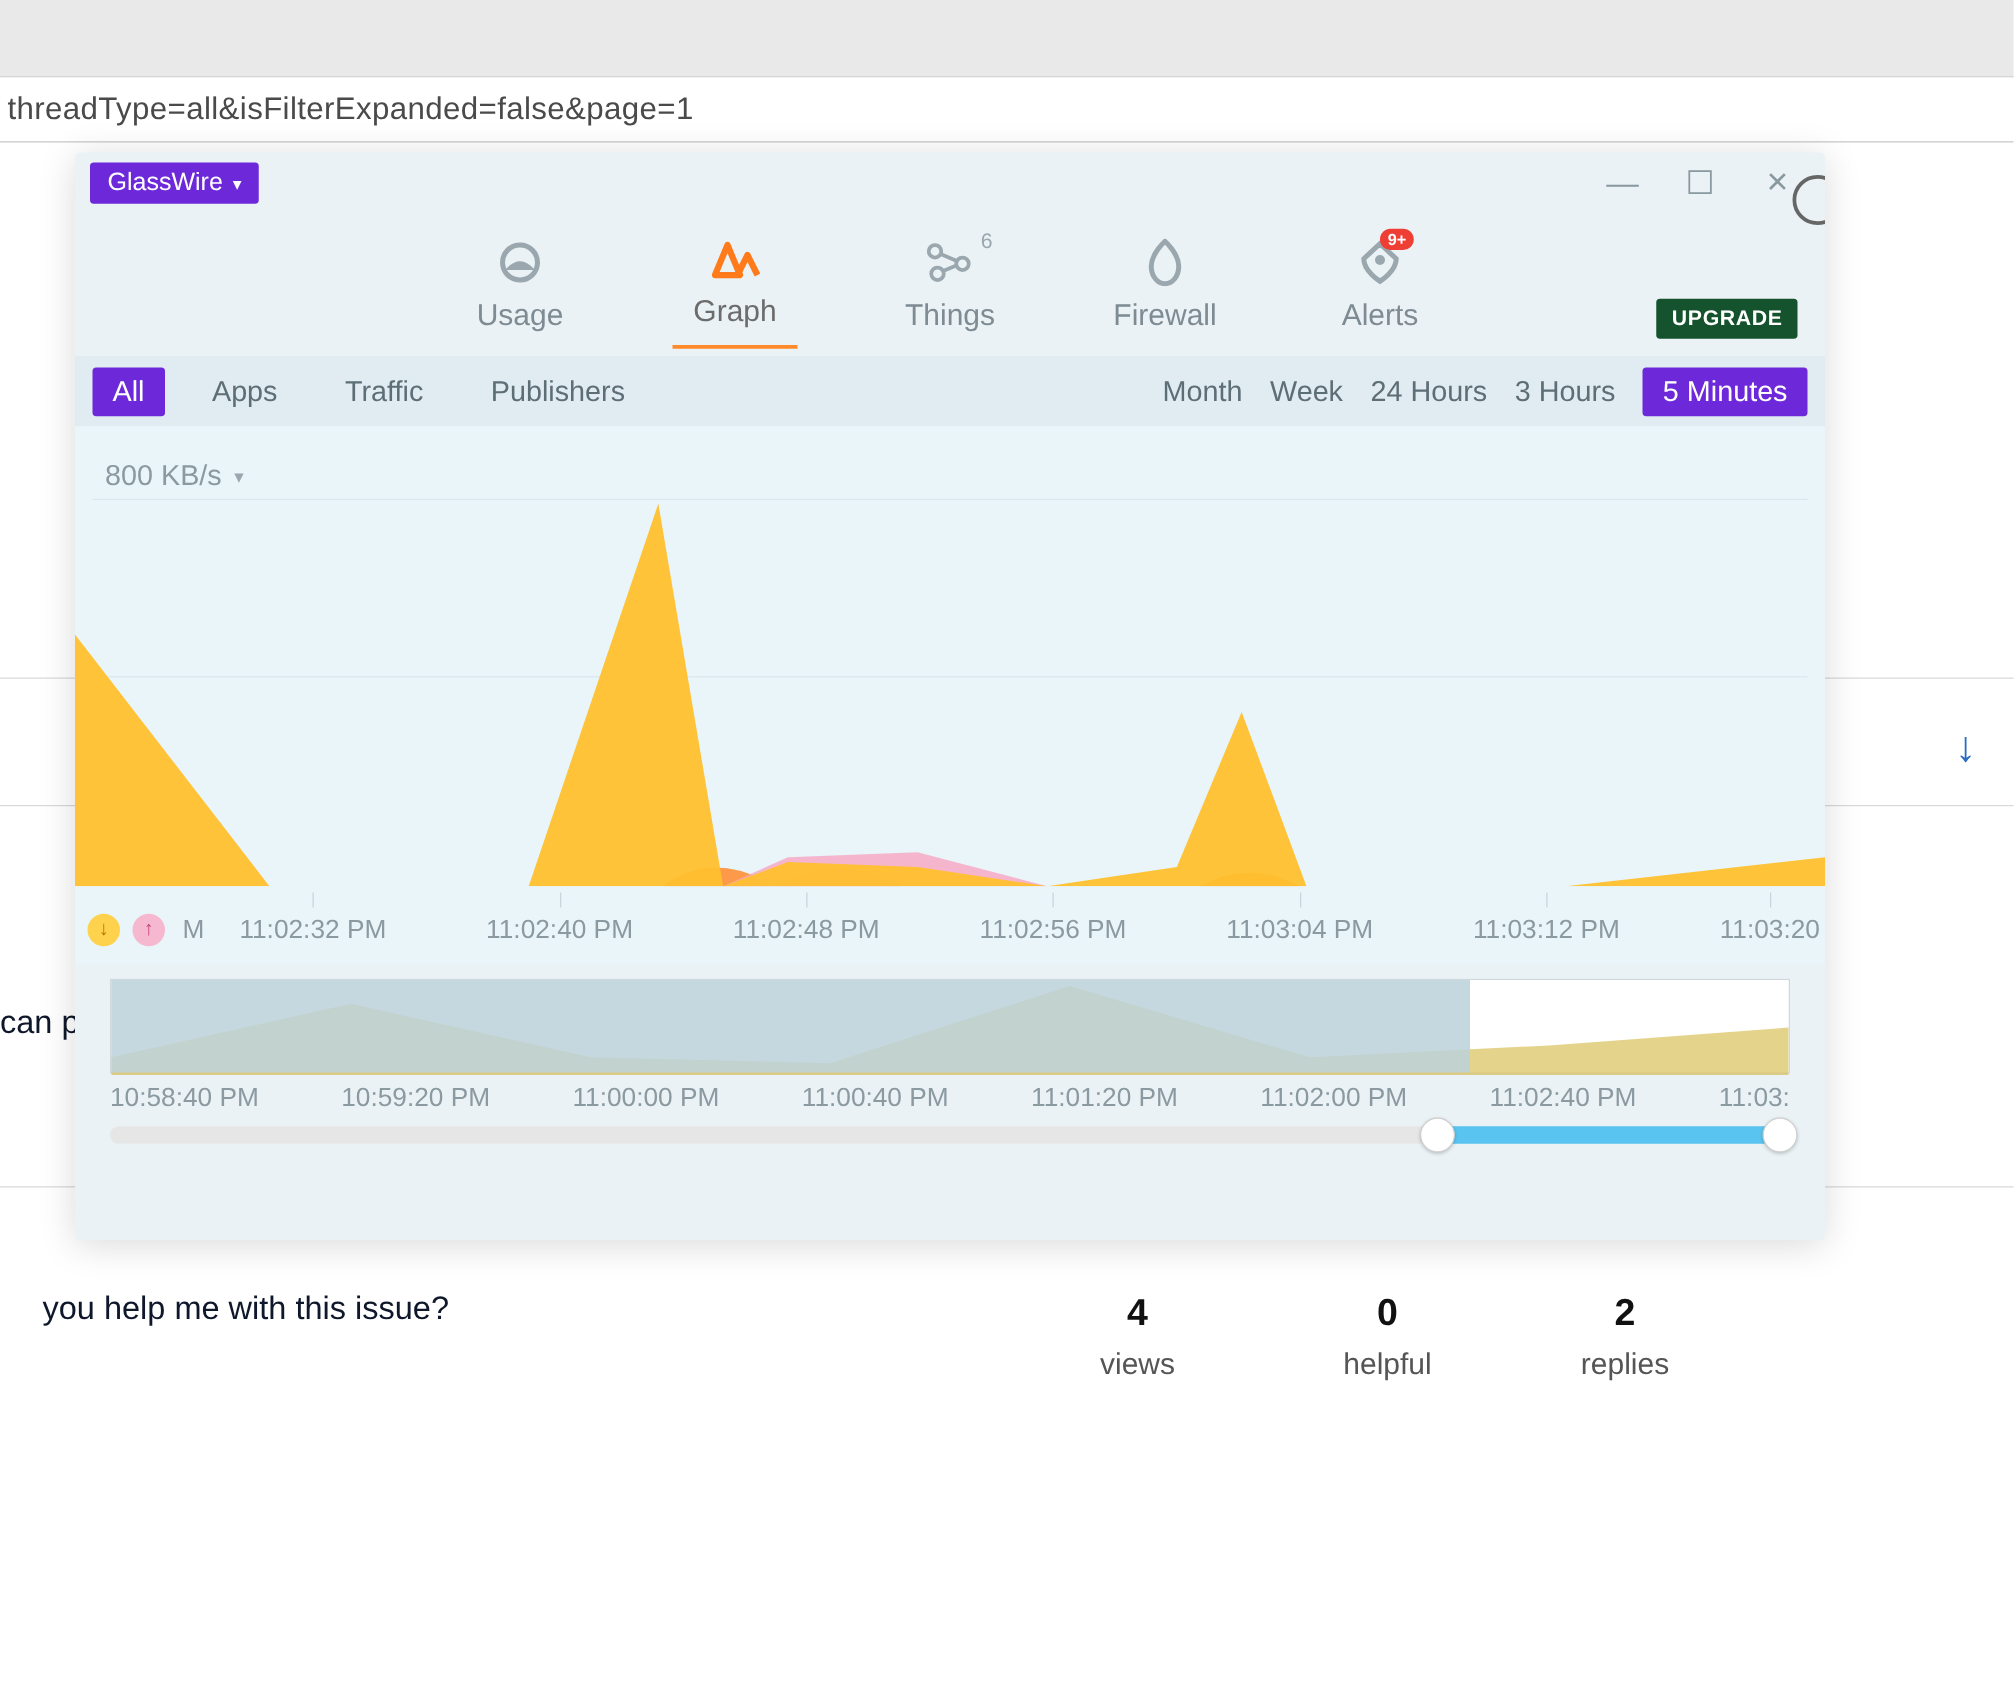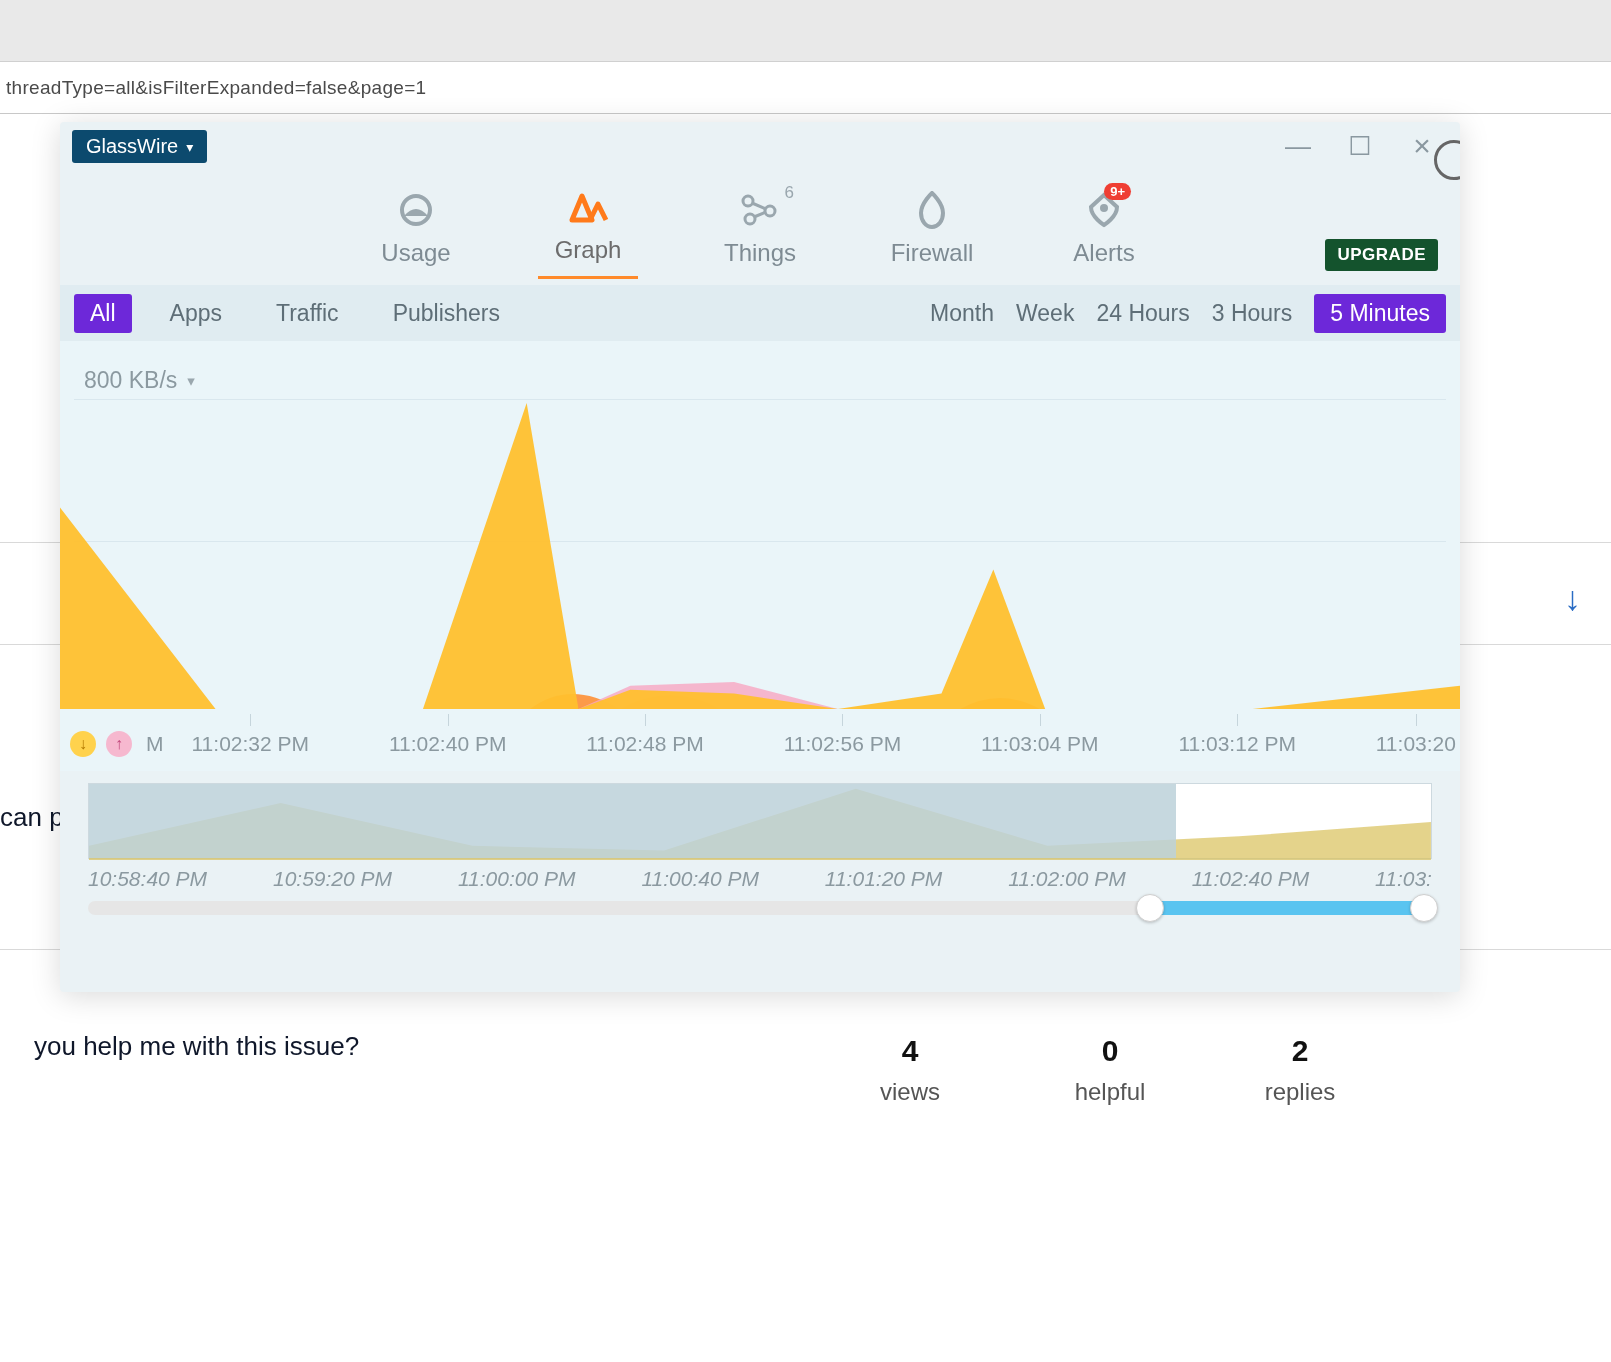--- a/index.html
+++ b/index.html
@@ -1,21 +1,21 @@
 <!DOCTYPE html>
 <html><head>
 <meta charset="utf-8">
 <style>
   * { box-sizing: border-box; margin: 0; padding: 0; }
   html, body { width: 1611px; height: 1362px; font-family: "Segoe UI", Arial, sans-serif; background: #fff; overflow: hidden; }
 
   
   .browser-top { height: 62px; background: #e9e9e9; border-bottom: 1px solid #d0d0d0; }
   .url-strip { height: 52px; background: #fff; border-bottom: 1px solid #c8c8c8; display:flex; align-items:center; padding-left:6px;}
-  .url-text { font-size: 19px; color: #4a4a4a; letter-spacing: .3px; }
+  .url-text { font-size: 25px; color: #4a4a4a; letter-spacing: .3px; }
 
   
   .page-body { position:relative; height: calc(1362px - 114px); }
   .thread-row-divider-top { position:absolute; left:0; right:0; top:428px; height:1px; background:#d9d9d9;}
   .thread-row-divider-mid { position:absolute; left:0; right:0; top:530px; height:1px; background:#d9d9d9;}
   .thread-row-divider-bot { position:absolute; left:0; right:0; top:835px; height:1px; background:#d9d9d9;}
   .page-snip { position:absolute; font-size:26px; color:#0f172a;}
   .snip-canp { left:0; top:688px;}
   .snip-help { left:0; top:917px;margin-left:34px;}
   .sort-arrow { position:absolute; right:30px; top:465px; color:#2a6cc4; font-size:34px; font-weight:300;}
@@ -30,21 +30,21 @@
   
   .gw-window {
     position:absolute; left:60px; top:8px; width:1400px; height:870px;
     background:#eaf2f5; border-radius:4px; box-shadow:0 4px 30px rgba(0,0,0,0.15);
     overflow:hidden;
   }
 
   
   .gw-titlebar { height:48px; display:flex; align-items:flex-start;}
   .gw-title-btn {
-    margin:8px 0 0 12px; background:#0c4a6e; color:#fff; font-size:20px;
+    margin:8px 0 0 12px; background:#6d28d9; color:#fff; font-size:20px;
     padding:5px 14px; border-radius:3px; display:flex; align-items:center; gap:8px;
   }
   .gw-title-btn .chev { font-size:14px;}
   .gw-winctrls { margin-left:auto; display:flex; gap:34px; padding:10px 24px 0 0; color:#8a98a0;}
   .gw-winctrls span { font-size:26px; line-height:26px; display:inline-flex; align-items:center; justify-content:center; width:28px; height:28px;}
   .gw-close { font-size:30px !important;}
   .gw-search-fragment { position:absolute; right:-14px; top:18px; width:40px; height:40px; border:3px solid #666; border-radius:50%; background:transparent;}
 
   
   .gw-tabs { height:115px; display:flex; justify-content:center; gap:72px; align-items:flex-end; position:relative; padding-bottom:6px;}
@@ -82,21 +82,21 @@
   .ticks { flex:1; display:flex; justify-content:space-between; padding:0 4px 0 28px;}
   .tick { color:#8b99a0; font-size:21px; position:relative;}
   .tick::before { content:""; position:absolute; left:50%; top:-18px; width:1px; height:12px; background:#c6d5dc;}
 
   
   .gw-overview { height:150px; padding:12px 28px 0 28px;}
   .ov-box { position:relative; height:76px; background:#fff; border:1px solid #cdd9df;}
   .ov-sel { position:absolute; top:0; bottom:0; left:0; width:81%; background:#bcd1d9; opacity:.85;}
   .ov-svg { position:absolute; inset:0;}
   .ov-ticks { display:flex; justify-content:space-between; margin-top:8px;}
-  .ov-tick { color:#8b99a0; font-size:21px;font-style:italic;}
+  .ov-tick { color:#8b99a0; font-size:21px;}
   .slider-track { position:relative; margin-top:10px; height:14px; background:#e6e6e6; border-radius:7px;}
   .slider-fill { position:absolute; top:0; bottom:0; left:79%; right:1%; background:#5ac4f0; border-radius:7px;}
   .knob { position:absolute; top:-7px; width:28px; height:28px; background:#fff; border:1px solid #cfcfcf; border-radius:50%; box-shadow:0 1px 3px rgba(0,0,0,.2);}
   .knob.l { left:calc(79% - 14px);} .knob.r { right:-6px;}
 
 </style>
 </head>
 <body>
 
 <div class="browser-top"></div>

